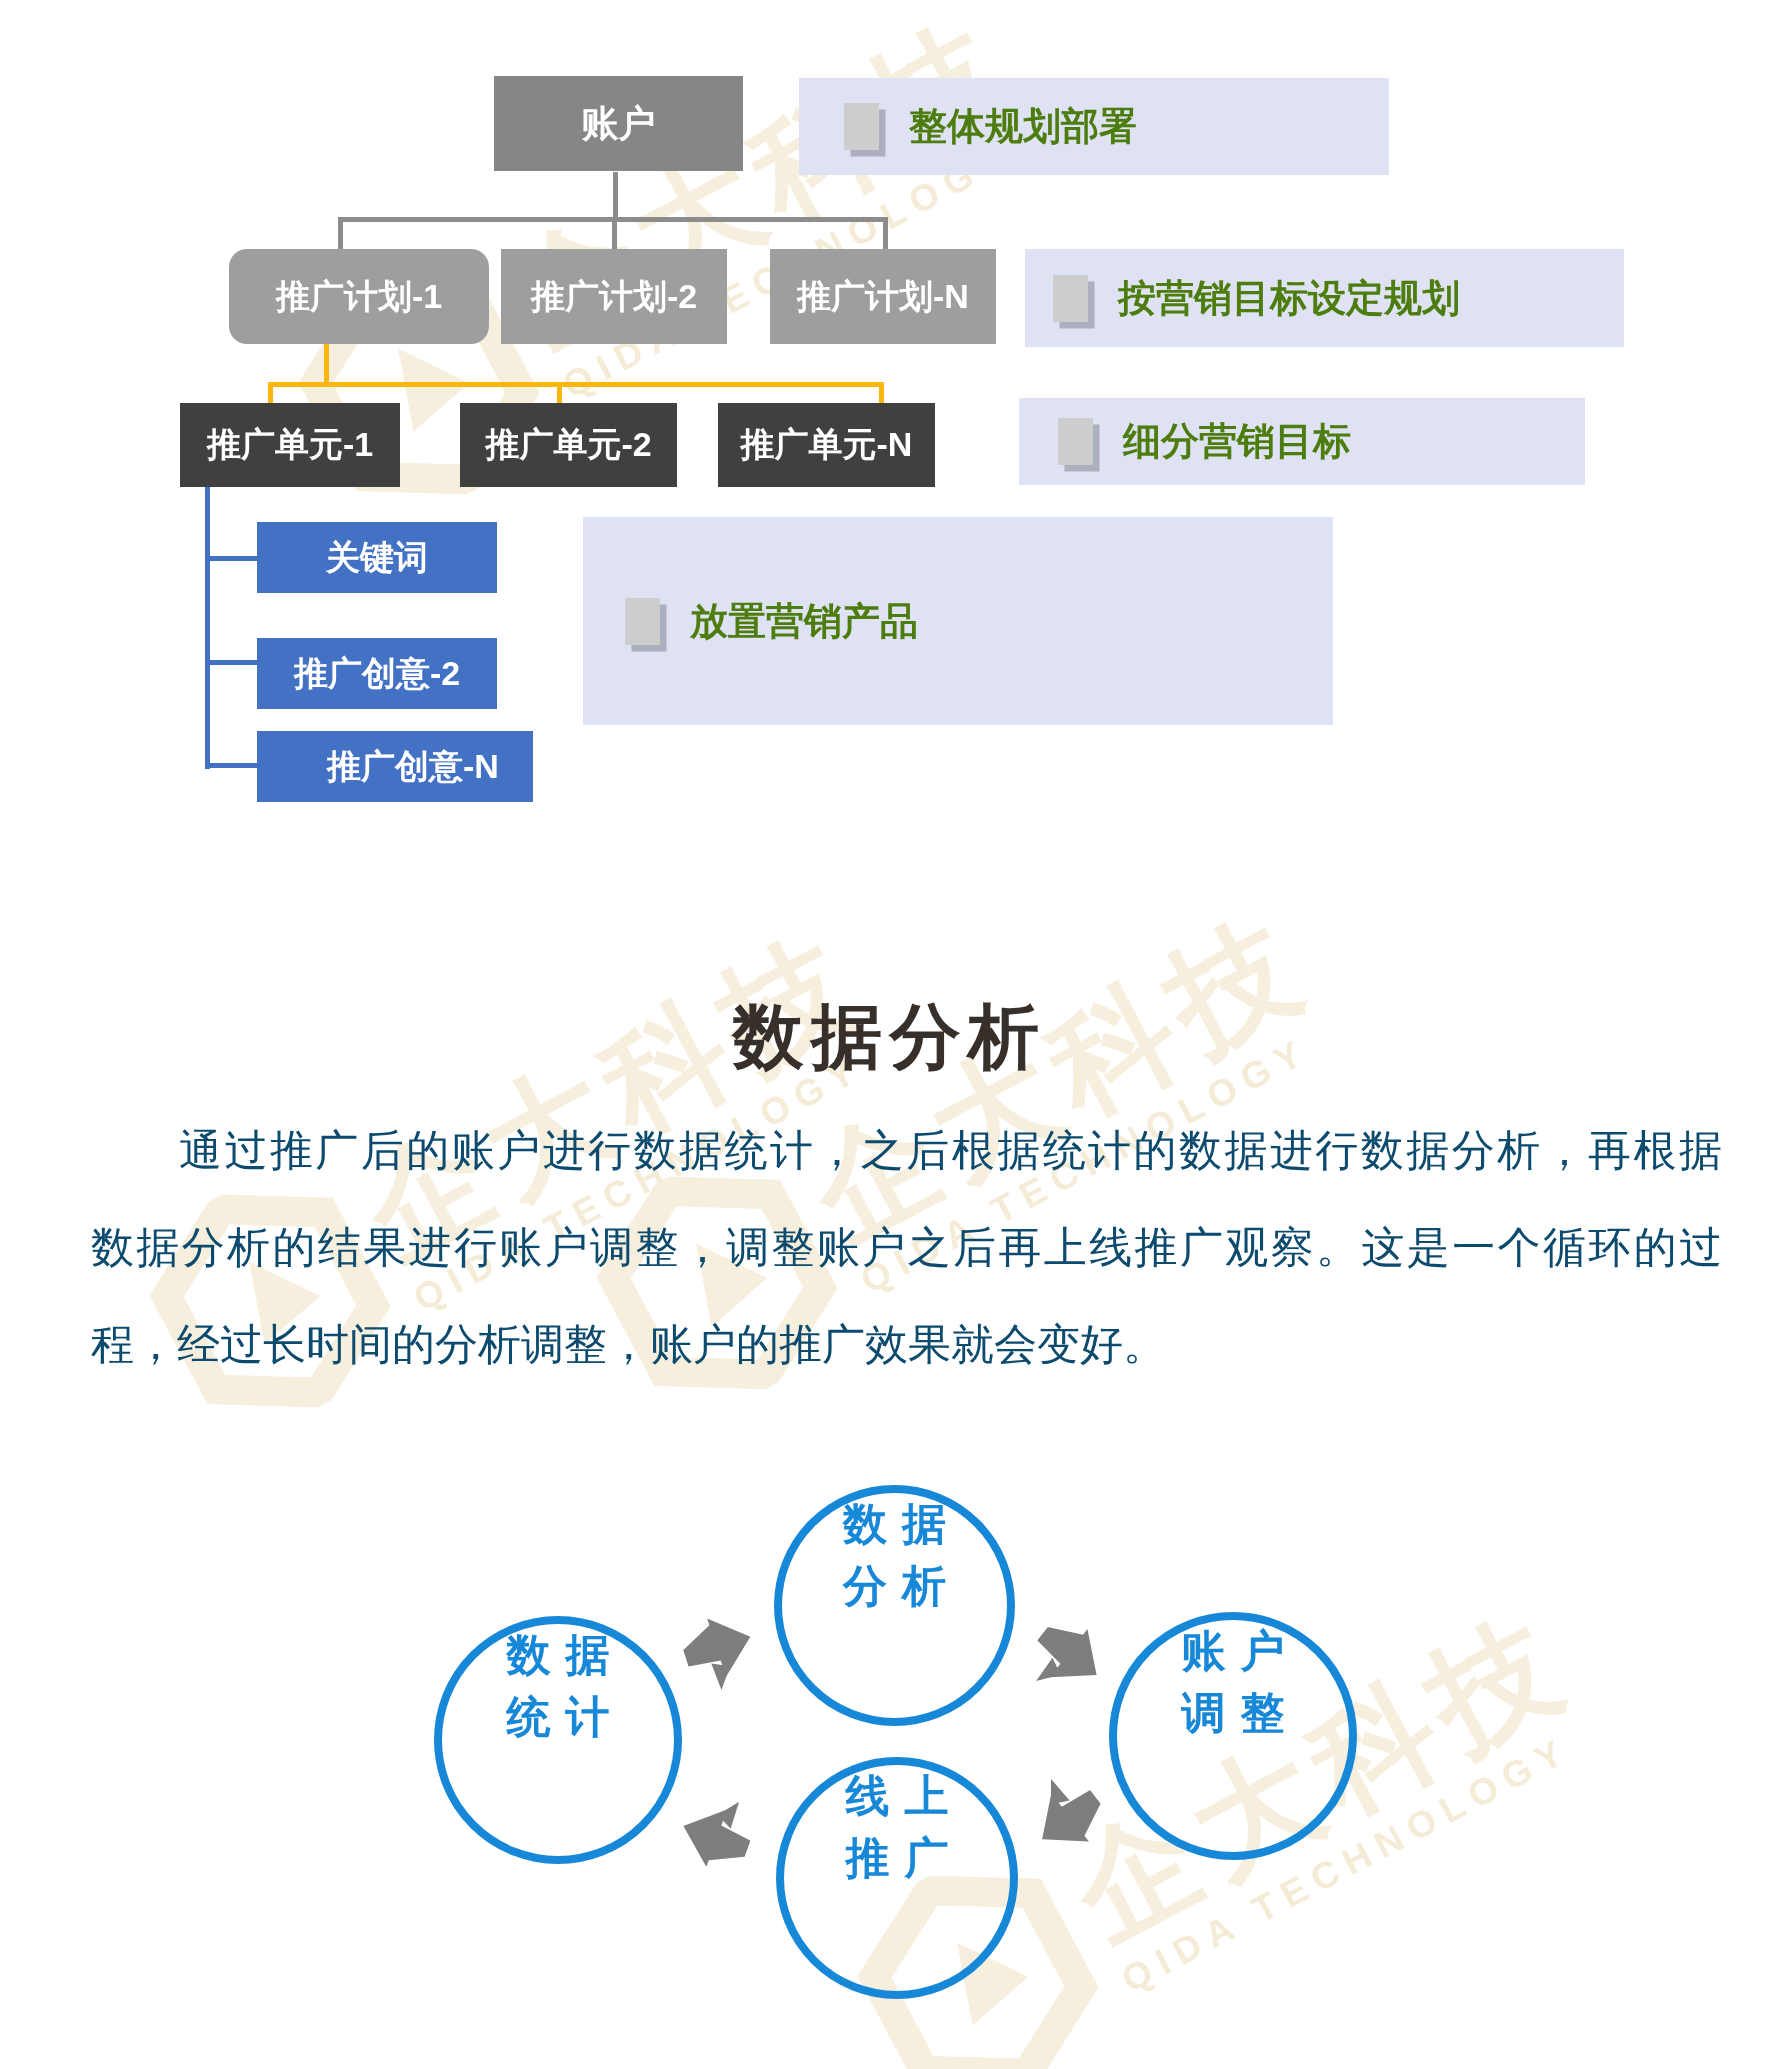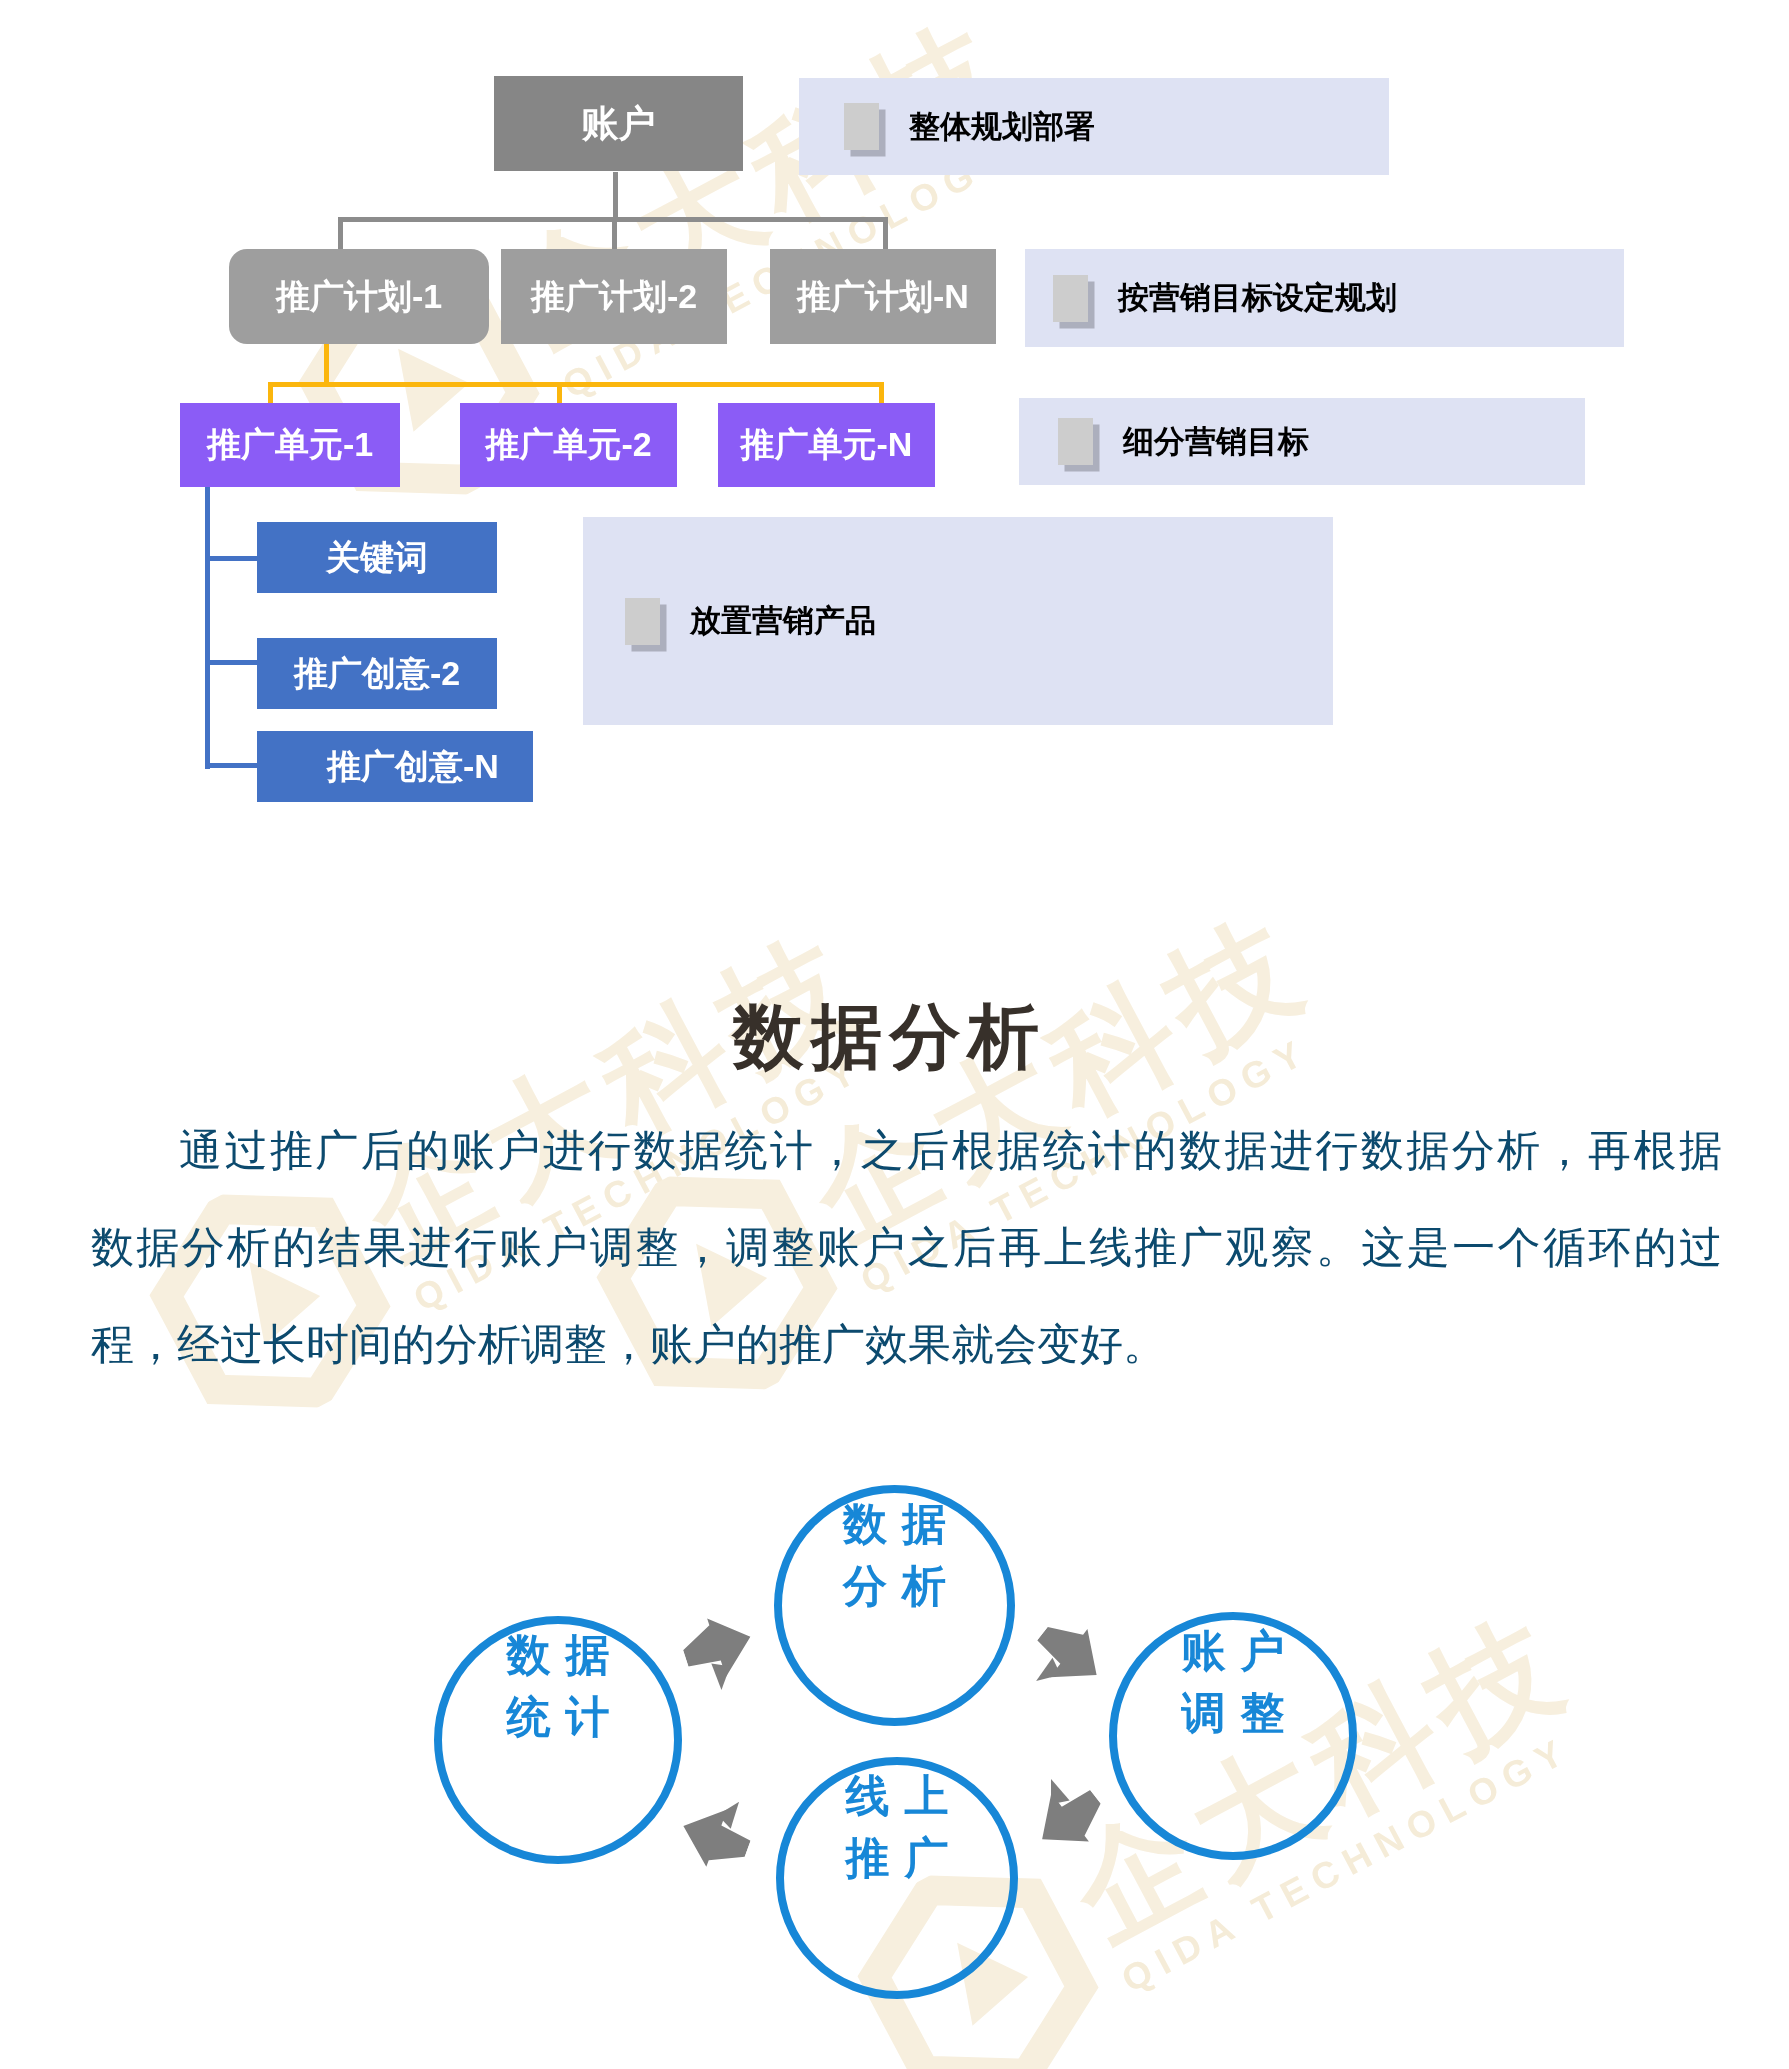--- a/index.html
+++ b/index.html
@@ -14,31 +14,31 @@
   .wm-texts{display:flex;flex-direction:column;}
   .wm-t1{font-size:123px;font-weight:bold;color:#f7efde;letter-spacing:11.2px;line-height:1.1;}
   .wm-t2{font-size:37px;font-weight:bold;color:#f5ecd8;letter-spacing:9.3px;}
   
   .content{position:absolute;left:0;top:0;width:100%;height:100%;z-index:1;}
   
   .node{display:flex;align-items:center;justify-content:center;
         color:#ffffff;font-weight:bold;text-align:center;}
   .node-account{background:#868686;font-size:37px;}
   .node-plan{background:#9e9e9e;font-size:34px;}
-  .node-unit{background:#8b5cf6;font-size:34px;}
+  .node-unit{background:#404040;font-size:34px;}
   .node-creative{background:#4372c5;font-size:34px;}
   
   .conn-gray{background:#8c8c8c;}
   .conn-yellow{background:#fbb60d;}
   .conn-blue{background:#4372c5;}
   
   .ann{background:#dee2f3;display:flex;align-items:center;}
   .bullet{width:35px;height:47px;background:#cdcdcd;
           box-shadow:6.5px 6.5px 0 rgba(110,112,125,0.45);flex:0 0 auto;}
-  .ann-label{font-weight:bold;font-size:31px;color:#000000;margin-left:30px;white-space:nowrap;}
+  .ann-label{font-weight:bold;font-size:38px;color:#4d7c0f;margin-left:30px;white-space:nowrap;}
   
   .divider-row{position:absolute;left:43px;right:54px;top:990px;height:86px;
                display:flex;align-items:center;flex-direction:column;}
   .dline{flex:1;height:4.7px;background:#1d7fd5;}
   .sec-title{font-size:71px;font-weight:bold;color:#37302a;letter-spacing:7.5px;
              padding:0 39px;white-space:nowrap;}
   
   .para{position:absolute;left:91px;top:1102px;width:1631px;
         font-size:43px;color:#0c4a6e;}
   .para-line{line-height:97px;text-align:justify;text-align-last:justify;}

